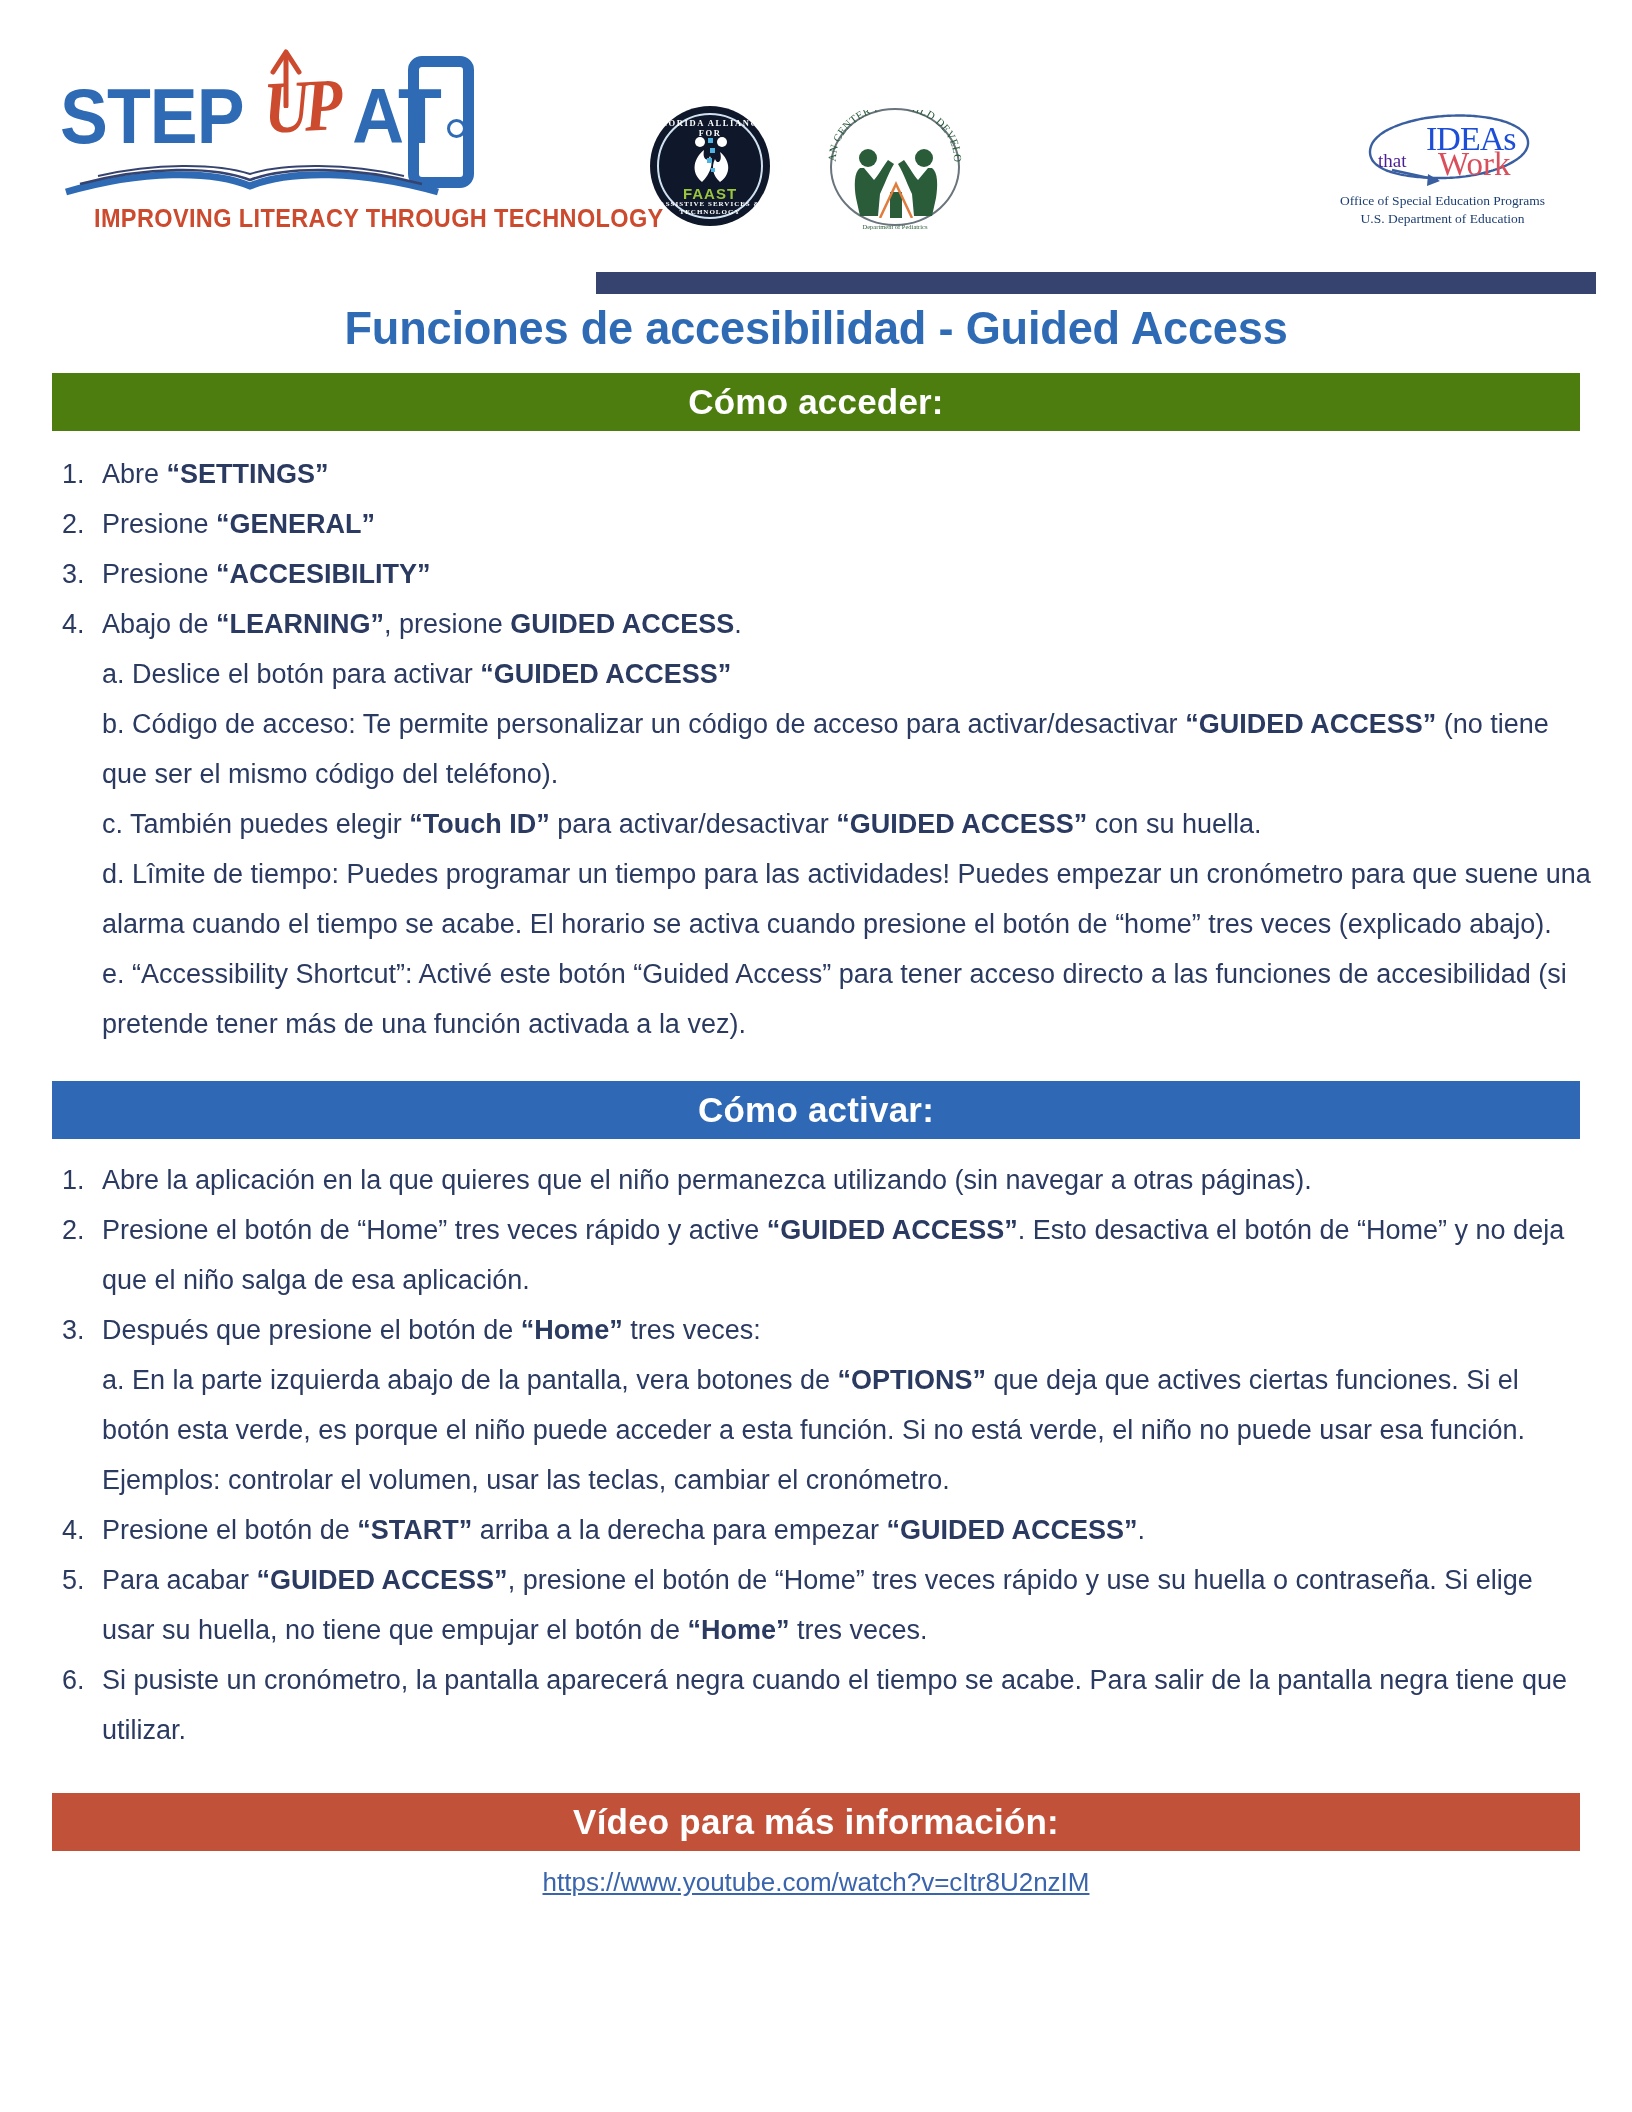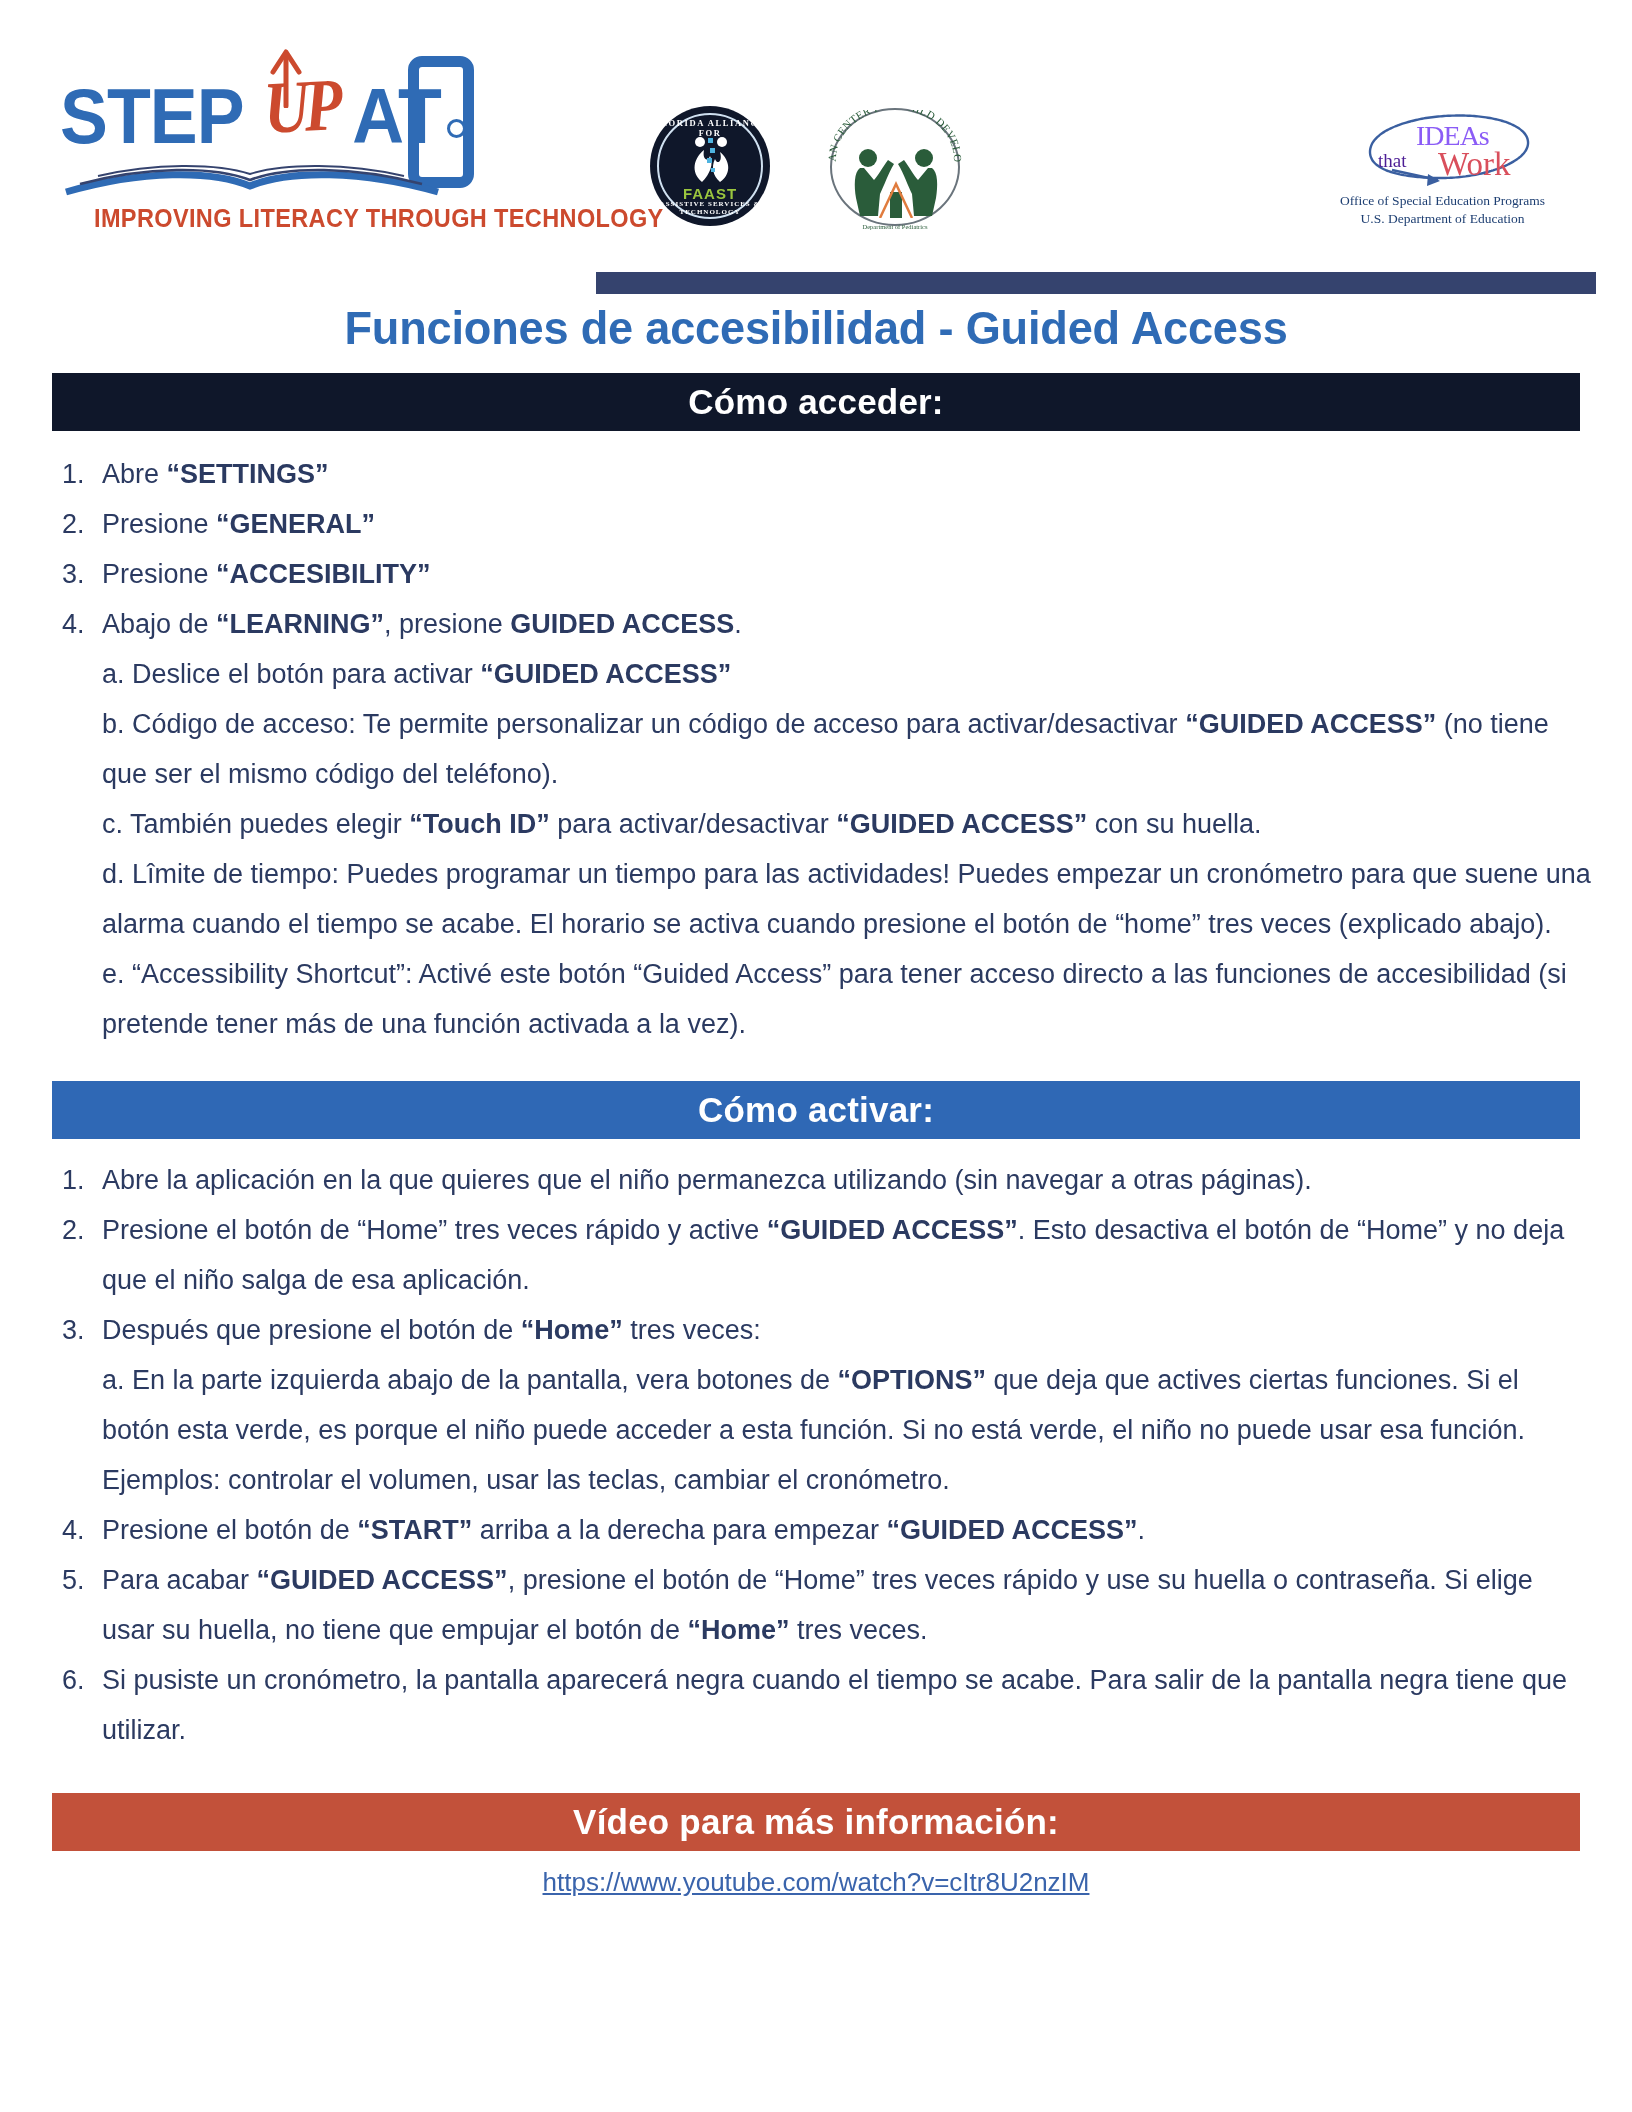--- a/index.html
+++ b/index.html
@@ -302,25 +302,25 @@
   }
   .ideas-loop {
     position: absolute;
     left: 0;
     top: 0;
     width: 225px;
     height: 86px;
   }
   .ideas-i {
     position: absolute;
-    left: 86px;
+    left: 96px;
     top: 12px;
     font-family: "Liberation Serif", serif;
-    font-size: 28px;
-    color: #8b5cf6;
+    font-size: 34px;
+    color: #1d4ed8;
     letter-spacing: -1px;
   }
   .ideas-that {
     position: absolute;
     left: 48px;
     top: 42px;
     font-family: "Liberation Serif", serif;
     font-size: 19px;
     color: #4c1d95;
   }
@@ -363,21 +363,21 @@
     margin: 0 52px;
     height: 58px;
     line-height: 58px;
     text-align: center;
     color: #ffffff;
     font-family: "Liberation Sans Narrow", "Liberation Sans", sans-serif;
     font-size: 35px;
     font-weight: bold;
     letter-spacing: 0.2px;
   }
-  .bar-navy { background: #0f172a; }
+  .bar-navy { background: #4d7c0f; }
   .bar-blue { background: #2f68b5; }
   .bar-orange { background: #c2513a; }
 
   
   .content {
     padding: 0 40px 0 52px;
     font-family: "Liberation Sans Narrow", "Liberation Sans", sans-serif;
     color: #2b3a61;
   }
   ol.steps {

